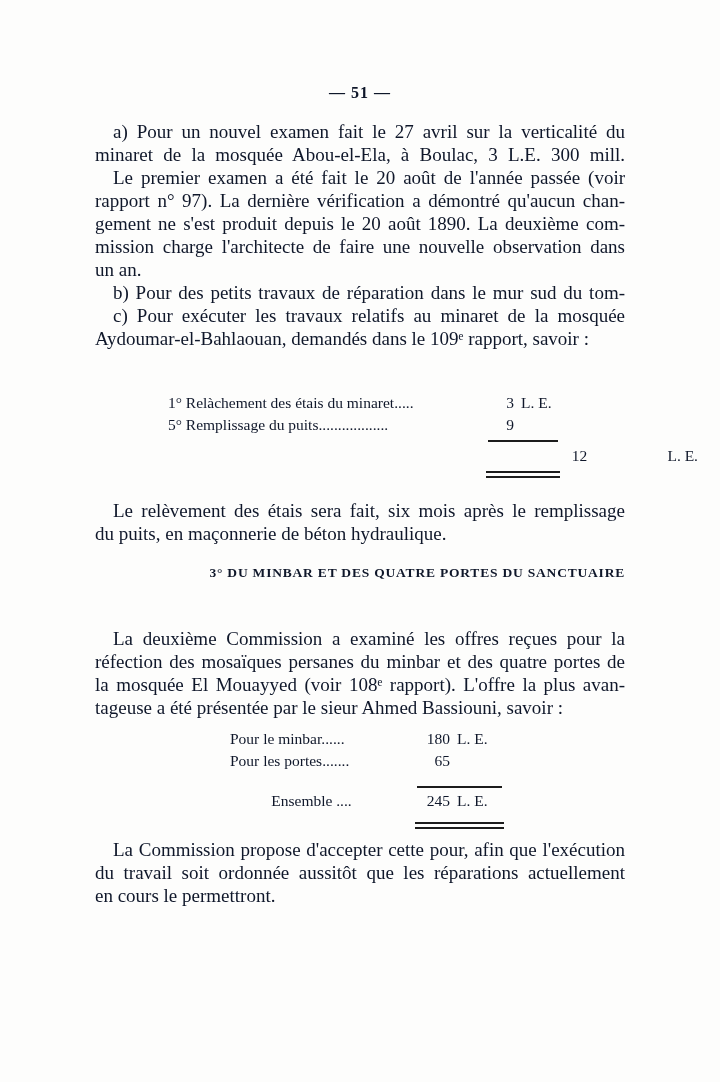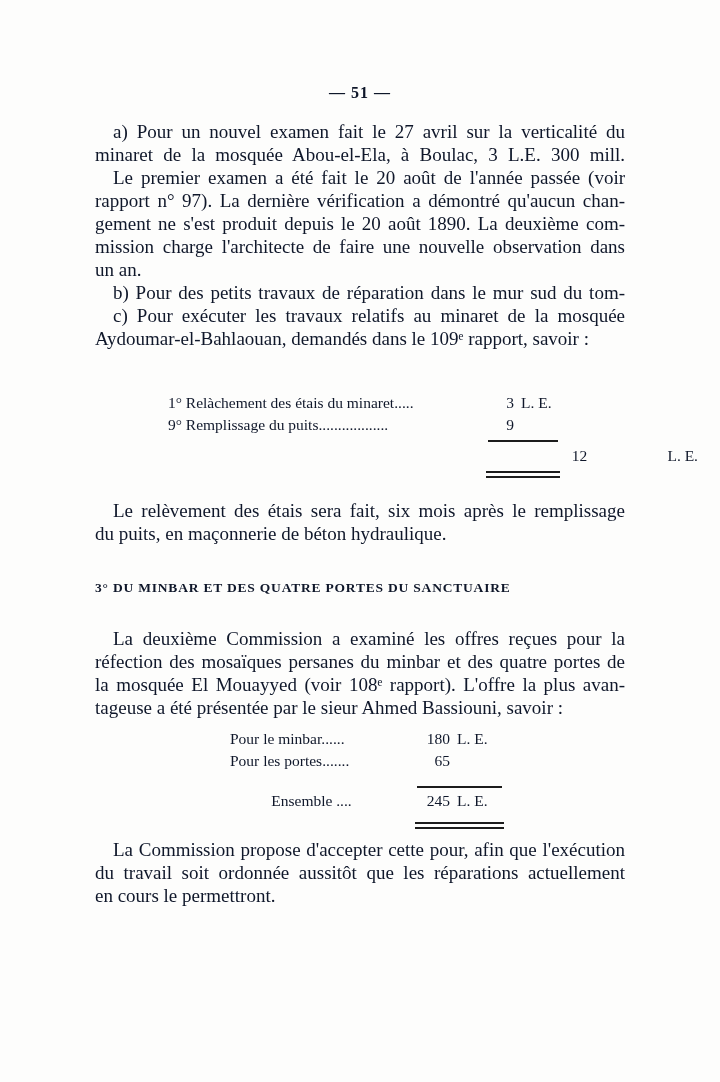--- a/index.html
+++ b/index.html
@@ -33,26 +33,25 @@
   .ln {
     font-size: 19px;
     line-height: 23px;
     white-space: nowrap;
   }
   .j  { text-align: justify; text-align-last: justify; white-space: normal; }
   .ind { text-indent: 18px; }
   .short { text-align-last: left; }
 
   .sec-heading {
-    text-align: left;
+    text-align: right;
     font-weight: bold;
     font-size: 13.5px;
     letter-spacing: 0.8px;
     line-height: 22px;
-    margin-top: 15px;
   }
 
   .trow { height: 22px; font-size: 15.5px; line-height: 22px; display: flex; }
   .tlabel { display: inline-block; }
   .tnum { display: inline-block; text-align: right; }
   .tunit { margin-left: 7px; }
 
   .t1 { padding-left: 73px; }
   .t1 .tlabel { width: 320px; }
   .t1 .tnum { width: 26px; }
@@ -102,21 +101,21 @@
     <div class="ln j short">Aydoumar-el-Bahlaouan, demandés dans le 109ᵉ rapport, savoir :</div>
   </div>
 
   <div class="abs content-col t1" style="top:392px;">
     <div class="trow">
       <span class="tlabel">1° Relàchement des étais du minaret.....</span>
       <span class="tnum">3</span>
       <span class="tunit">L. E.</span>
     </div>
     <div class="trow">
-      <span class="tlabel">9° Remplissage du puits..................</span>
+      <span class="tlabel">5° Remplissage du puits..................</span>
       <span class="tnum">9</span>
       <span class="tunit"></span>
     </div>
     <div class="rule-single"></div>
     <div class="trow total">
       <span class="tlabel"></span>
       <span class="tnum">12</span>
       <span class="tunit">L. E.</span>
     </div>
     <div class="rule-double"></div>

